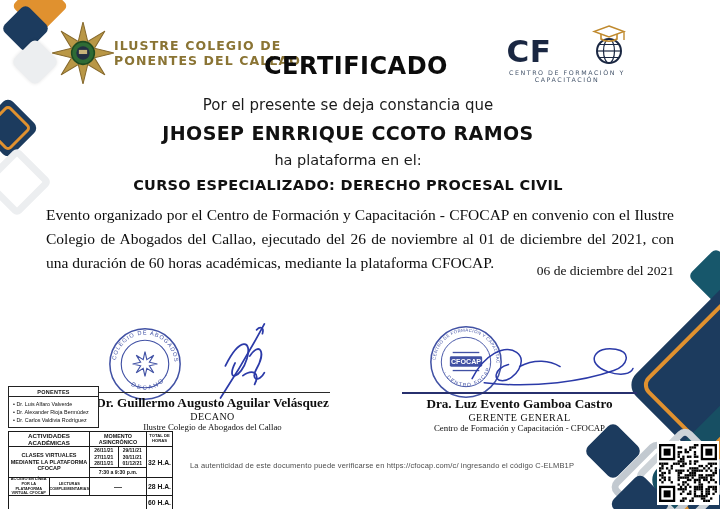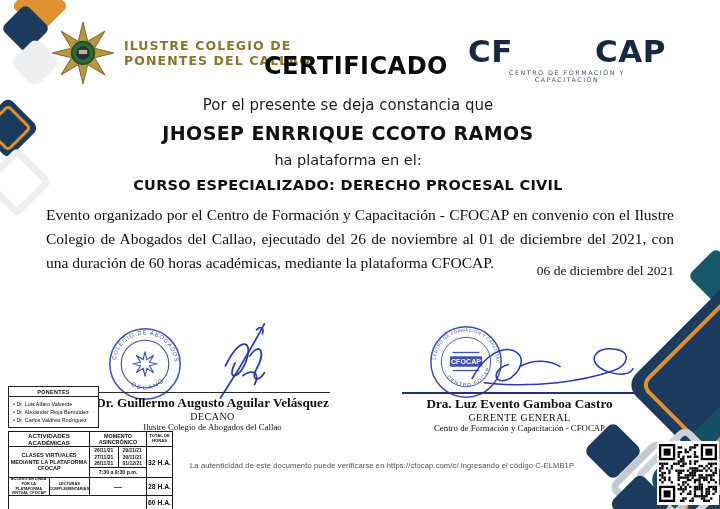--- a/index.html
+++ b/index.html
@@ -2,21 +2,21 @@
 <html><head>
 <meta charset="utf-8">
 <style>
   html,body{margin:0;padding:0;background:#fff;}
   #cert{position:relative;width:720px;height:509px;background:#fff;overflow:hidden;
         font-family:"DejaVu Sans",sans-serif;color:#111;}
   
   .dmd{position:absolute;transform:rotate(45deg);}
   .z0{z-index:0}
   
-  #hdr-left{position:absolute;left:52px;top:22px;display:flex;align-items:center;gap:10px;z-index:5;}
+  #hdr-left{position:absolute;left:52px;top:22px;display:flex;align-items:center;z-index:5;}
   #org-name{font-weight:bold;font-size:12.5px;line-height:15px;letter-spacing:1.1px;color:#8a7434;}
   #cert-title{position:absolute;left:226px;top:52px;width:260px;text-align:center;
       font-size:24px;font-weight:bold;letter-spacing:.5px;color:#0c0c0c;z-index:5;}
   #cfocap{position:absolute;left:482px;top:24px;width:170px;text-align:center;z-index:5;}
   #cfocap-word{display:flex;align-items:flex-end;justify-content:center;
       font-weight:bold;font-size:31px;line-height:30px;color:#1a2742;letter-spacing:.5px;gap:40px;}
   #cfocap-sub{margin-top:3px;font-size:6.3px;letter-spacing:1.55px;color:#44546a;}
   
   .ctr{position:absolute;left:0;width:696px;text-align:center;z-index:5;}
   #presented{top:96px;font-size:15px;color:#1b1b1b;}
@@ -122,21 +122,20 @@
       <svg width="34" height="42" viewBox="0 0 34 42" style="margin:0 1px;">
         <circle cx="17" cy="27" r="12" fill="none" stroke="#1a2742" stroke-width="2"></circle>
         <ellipse cx="17" cy="27" rx="5.5" ry="12" fill="none" stroke="#1a2742" stroke-width="1.2"></ellipse>
         <line x1="5" y1="27" x2="29" y2="27" stroke="#1a2742" stroke-width="1.2"></line>
         <line x1="7" y1="20.5" x2="27" y2="20.5" stroke="#1a2742" stroke-width="1"></line>
         <line x1="7" y1="33.5" x2="27" y2="33.5" stroke="#1a2742" stroke-width="1"></line>
         <polygon points="17,2 32,7.5 17,13 2,7.5" fill="#fff" stroke="#c08a2e" stroke-width="1.6"></polygon>
         <path d="M9,10 v5 c4,3 12,3 16,0 v-5" fill="none" stroke="#c08a2e" stroke-width="1.6"></path>
         <line x1="32" y1="8" x2="32" y2="16" stroke="#c08a2e" stroke-width="1.4"></line>
       </svg>
-      <span>CAP</span>
     </div>
     <div id="cfocap-sub">CENTRO DE FORMACIÓN Y CAPACITACIÓN</div>
   </div>
 
   <div class="ctr" id="presented">Por el presente se deja constancia que</div>
   <div class="ctr" id="recipient">JHOSEP ENRRIQUE CCOTO RAMOS</div>
   <div class="ctr" id="participated">ha plataforma en el:</div>
   <div class="ctr" id="course">CURSO ESPECIALIZADO: DERECHO PROCESAL CIVIL</div>
   <div id="paragraph">Evento organizado por el Centro de Formación y Capacitación - CFOCAP en convenio con el Ilustre Colegio de Abogados del Callao, ejecutado del 26 de noviembre al 01 de diciembre del 2021, con una duración de 60 horas académicas, mediante la plataforma CFOCAP.</div>
   <div id="dateline">06 de diciembre del 2021</div>

